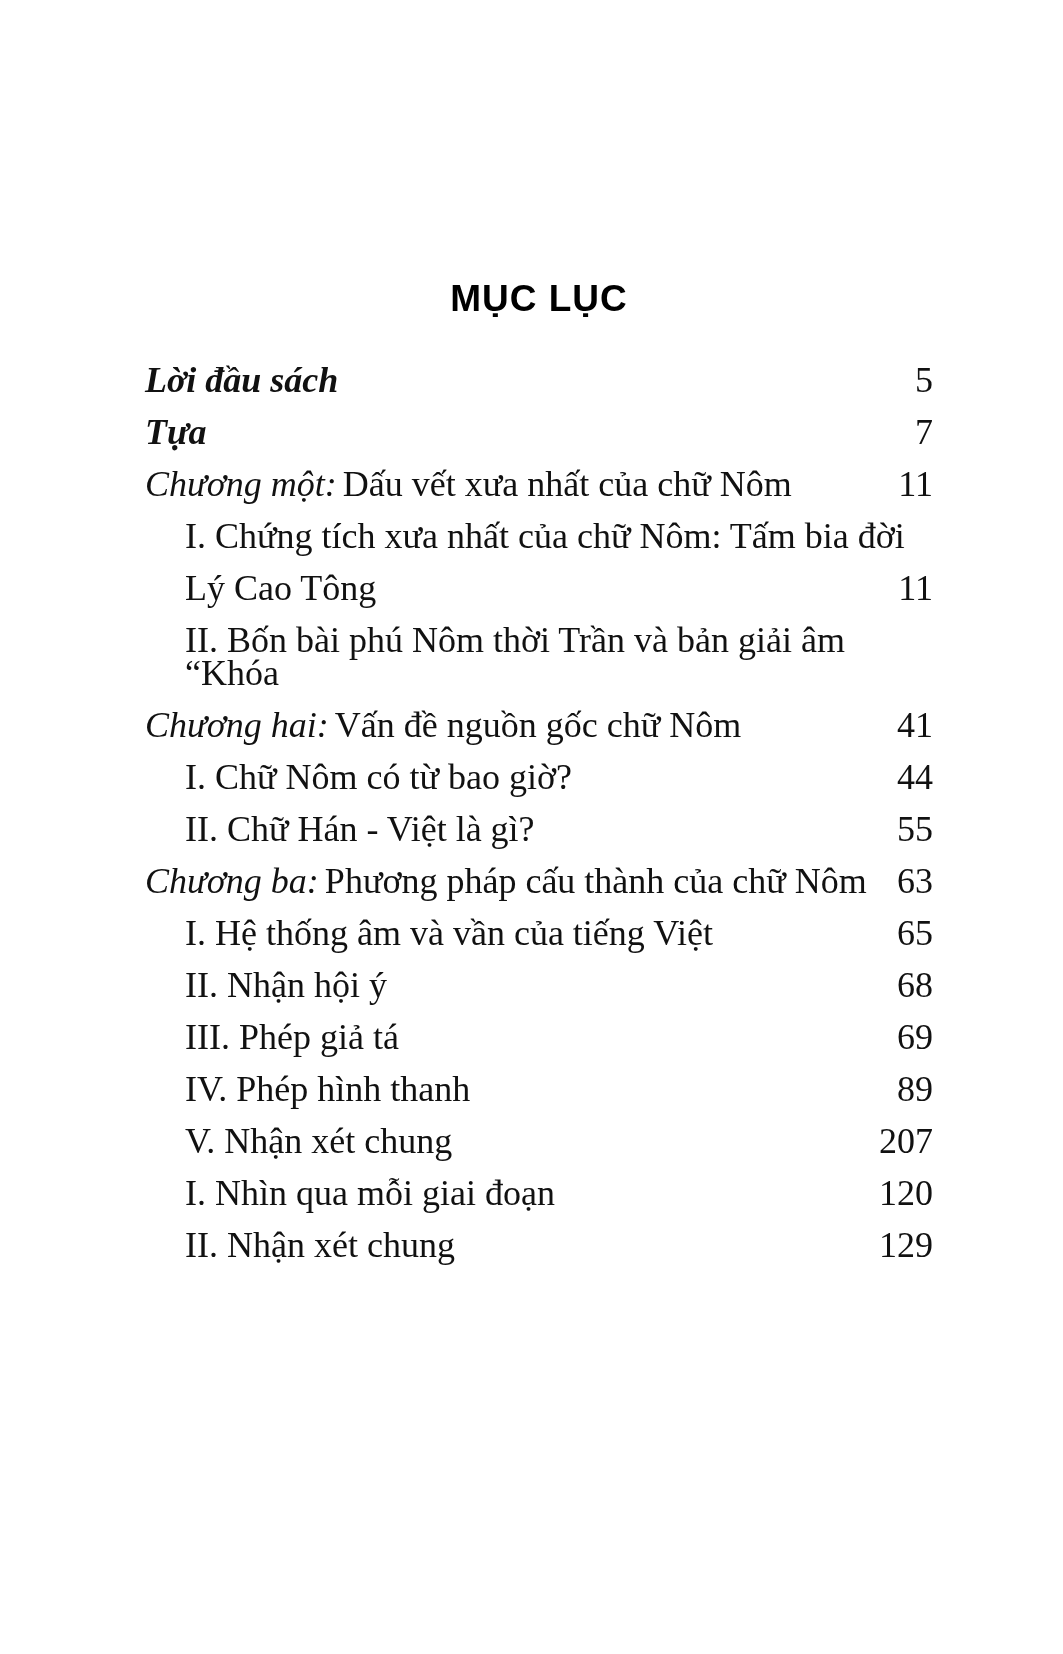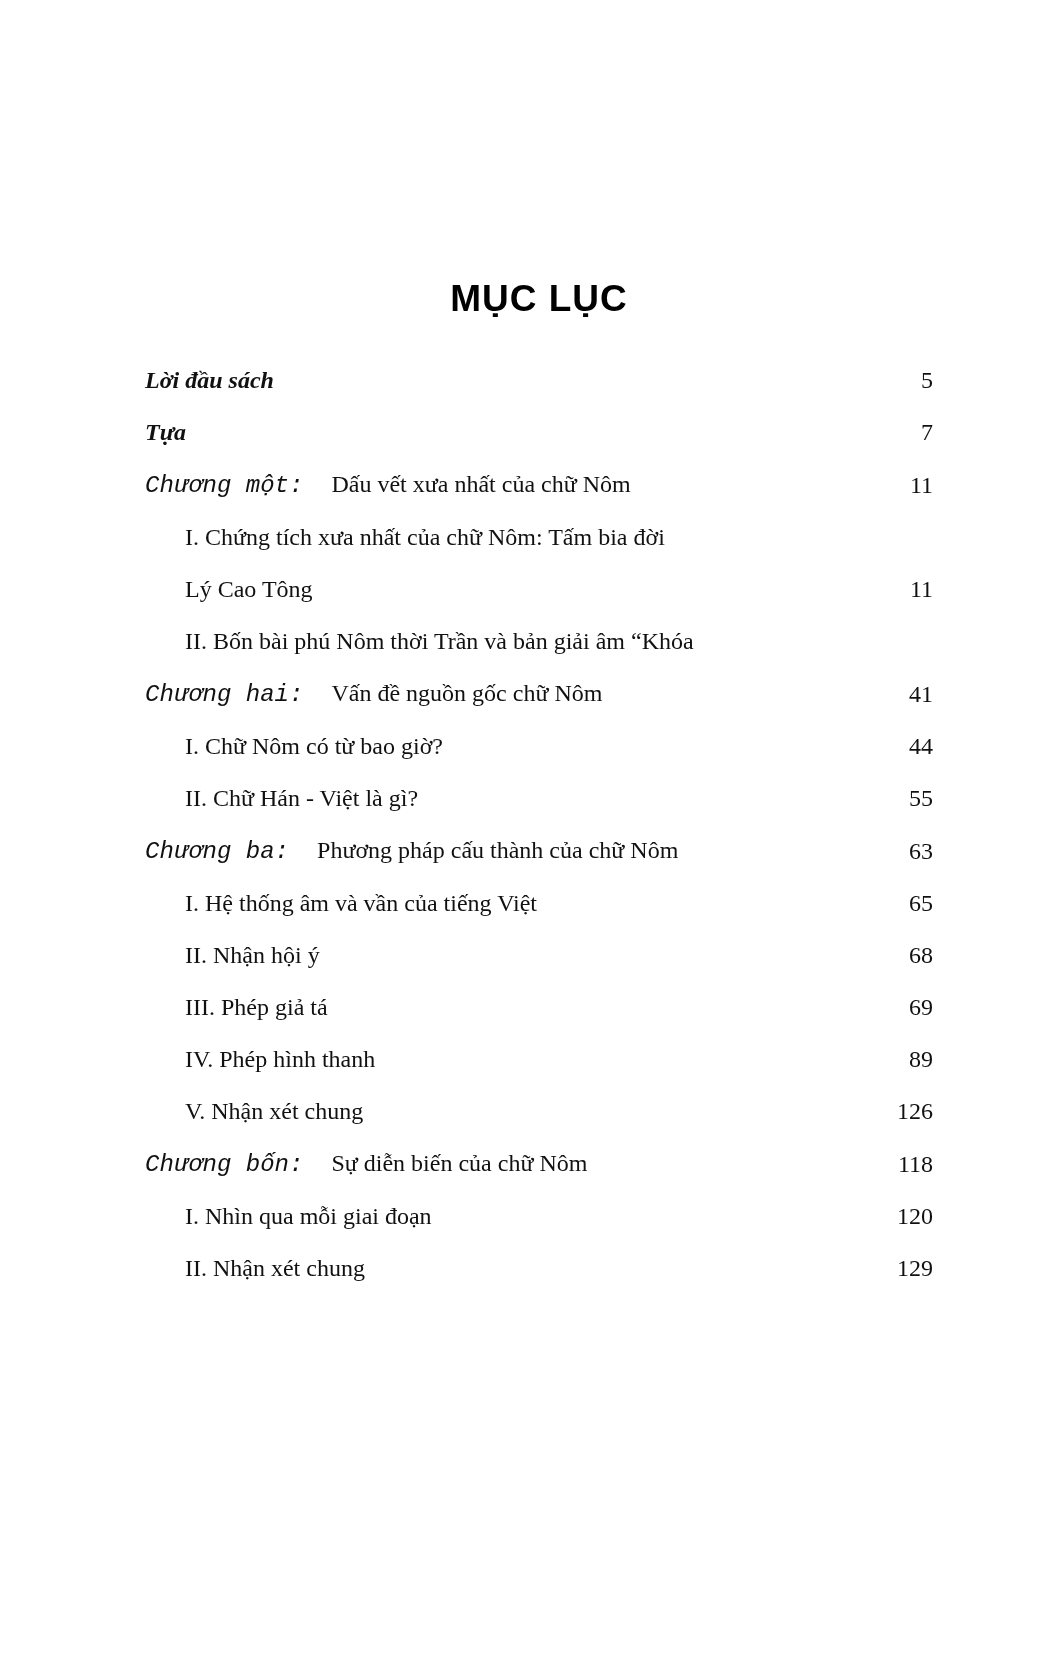--- a/index.html
+++ b/index.html
@@ -26,35 +26,34 @@
     font-weight: bold;
     font-size: 37px;
     letter-spacing: 1px;
     line-height: 42px;
     margin: 0 0 44px 0;
     color: #000000;
   }
   .row {
     display: flex;
     justify-content: space-between;
-    align-items: center;
-    font-size: 24px;
+    align-items: flex-start;
+    font-size: 36px;
     line-height: 33px;
     margin-bottom: 19px;
   }
   .row.front .front-label {
     font-style: italic;
     font-weight: bold;
   }
   .row.gap-after { }
   .row.chapter { margin-top: 10px; }
   .chapter-prefix {
     font-style: italic;
-    margin-right: 28px;
-    font-family: Liberation Mono, monospace;
+    margin-right: 6px;
   }
   .chapter-title { font-weight: normal; }
   .row.section { padding-left: 40px; }
   .page-num {
     white-space: nowrap;
     padding-left: 20px;
   }
 </style>
 </head>
 <body>
@@ -124,29 +123,23 @@
     <div class="row section">
       <span class="section-text">III. Phép giả tá</span>
       <span class="page-num">69</span>
     </div>
     <div class="row section">
       <span class="section-text">IV. Phép hình thanh</span>
       <span class="page-num">89</span>
     </div>
     <div class="row section">
       <span class="section-text">V. Nhận xét chung</span>
-      <span class="page-num">126</span>
+      <span class="page-num">207</span>
     </div>
 
-    <div class="row chapter">
-      <span class="chapter-text">
-        <span class="chapter-prefix">Chương bốn:</span><span class="chapter-title">Sự diễn biến của chữ Nôm</span>
-      </span>
-      <span class="page-num">118</span>
-    </div>
     <div class="row section">
       <span class="section-text">I. Nhìn qua mỗi giai đoạn</span>
       <span class="page-num">120</span>
     </div>
     <div class="row section">
       <span class="section-text">II. Nhận xét chung</span>
       <span class="page-num">129</span>
     </div>
 
   </div>

